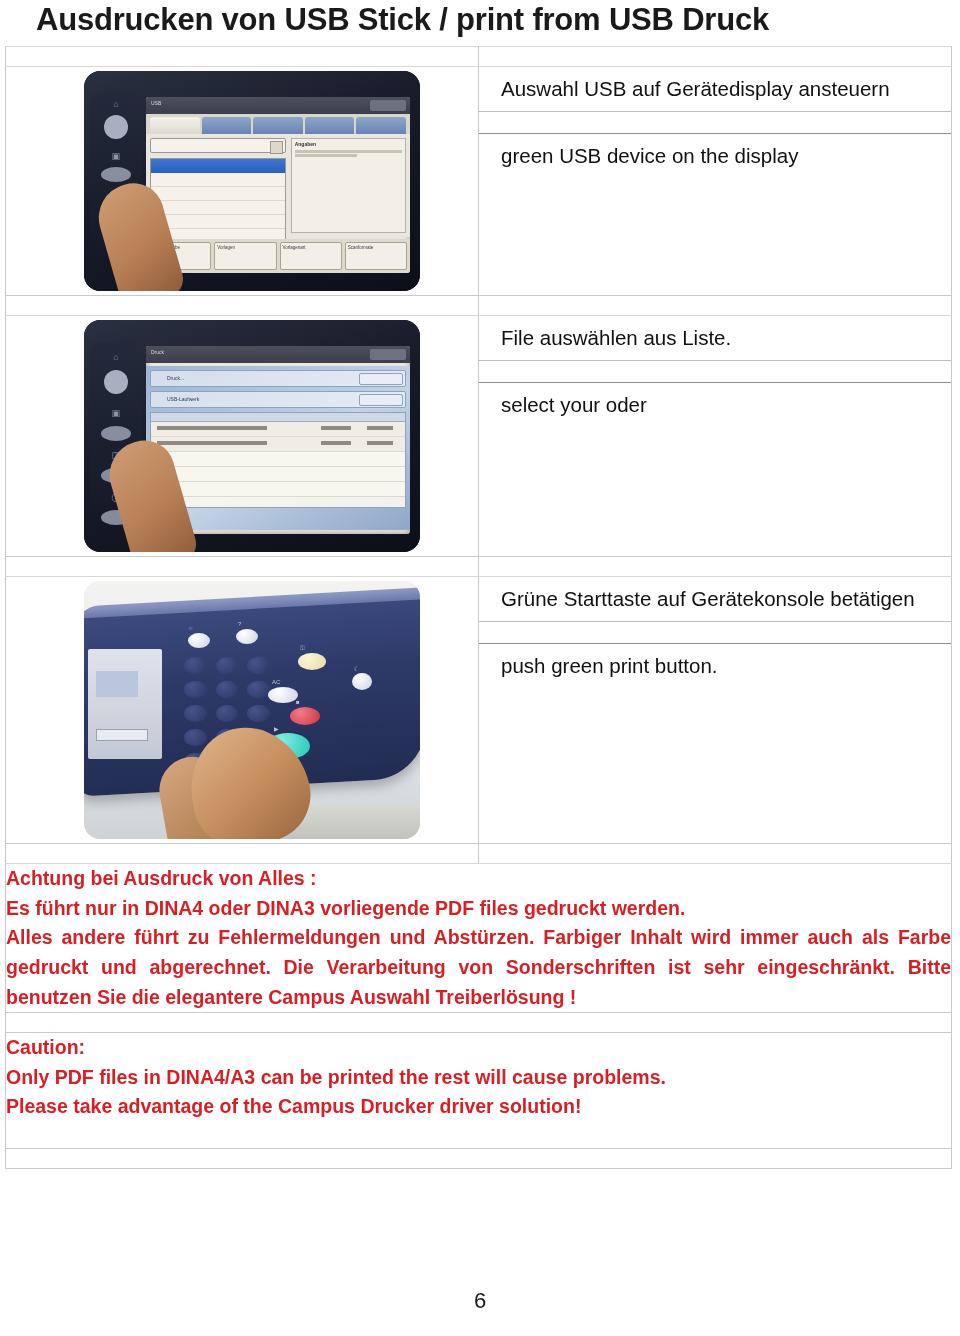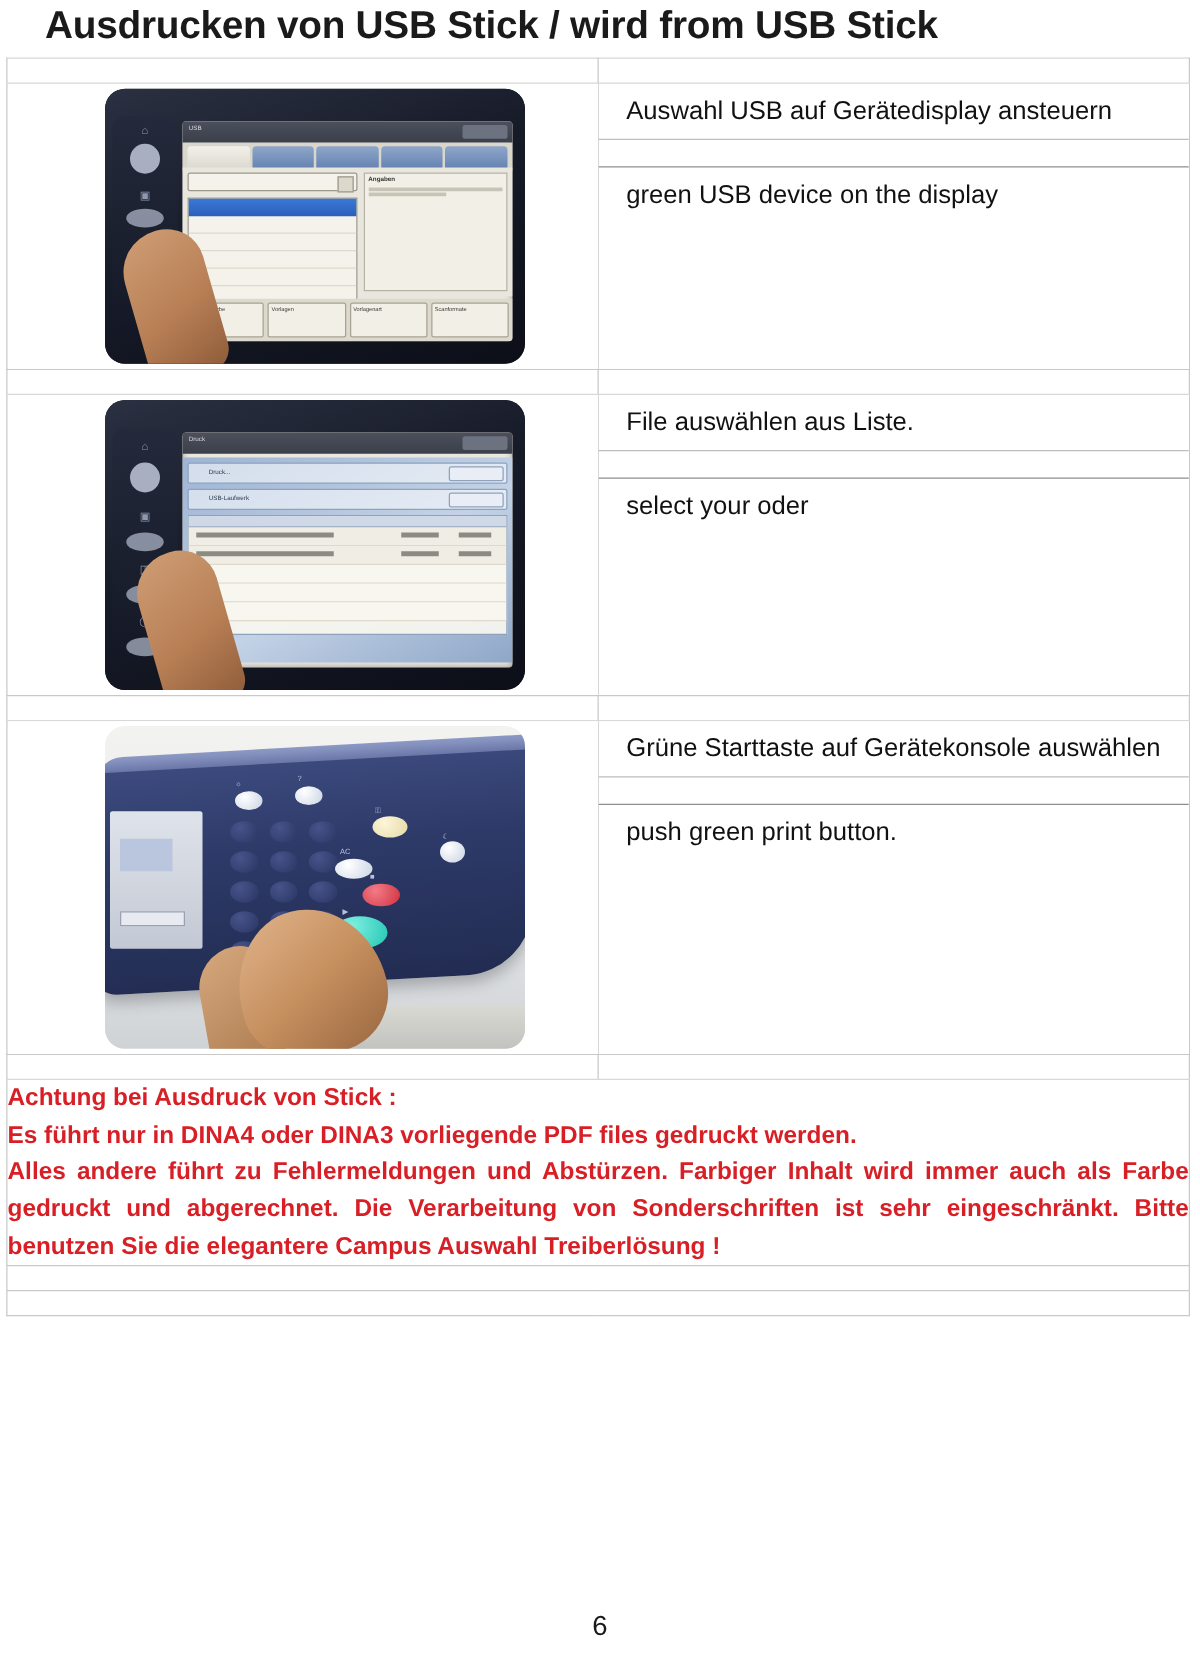--- a/index.html
+++ b/index.html
@@ -204,21 +204,21 @@
     position: absolute;
     left: 0; right: 0; top: 1288px;
     text-align: center;
     font-size: 22px;
     color: #1a1a1a;
   }
 </style>
 </head>
 <body>
 
-<div class="doc-title">Ausdrucken von USB Stick / wird  from USB Stick</div>
+<div class="doc-title">Ausdrucken von USB Stick / print  from USB Druck</div>
 
 <table class="doc-table">
 
   <tbody>
       <tr class="spacer-row">
     <td></td>
     <td></td>
   </tr>
 
   <tr>
@@ -408,43 +408,50 @@
           <div class="keylbl" style="left:212px; top:118px;">■</div>
           <div class="keylbl" style="left:190px; top:144px;">▶</div>
 
           <div class="carpet"></div>
           <div class="hand2"></div>
           <div class="hand"></div>
         </div>
       </div>
     </td>
     <td class="col-txt txt-cell">
-      <div class="sub de">Grüne Starttaste auf Gerätekonsole auswählen</div>
+      <div class="sub de">Grüne Starttaste auf Gerätekonsole betätigen</div>
       <div class="sub gap"></div>
       <div class="sub en">push green print button.</div>
     </td>
   </tr>
 
   <tr class="spacer-row">
     <td></td>
     <td></td>
   </tr>
 
   <tr>
     <td class="warn-cell" colspan="2">
-      <div class="warn-line nojust">Achtung bei Ausdruck von Stick :</div>
+      <div class="warn-line nojust">Achtung bei Ausdruck von Alles :</div>
       <div class="warn-line nojust">Es führt nur in DINA4 oder DINA3 vorliegende PDF files gedruckt werden.</div>
       <div class="warn-line">Alles andere führt zu Fehlermeldungen und Abstürzen.  Farbiger Inhalt wird immer auch als Farbe gedruckt und abgerechnet.  Die  Verarbeitung von Sonderschriften ist sehr eingeschränkt. Bitte benutzen Sie die elegantere Campus Auswahl Treiberlösung !</div>
     </td>
   </tr>
 
   <tr class="thin-row">
     <td colspan="2"></td>
   </tr>
 
+  <tr>
+    <td class="warn-cell" colspan="2" style="padding-bottom:26px;">
+      <div class="warn-line nojust">Caution:</div>
+      <div class="warn-line nojust">Only PDF files in DINA4/A3 can be printed the rest will cause problems.</div>
+      <div class="warn-line nojust">Please take advantage of the Campus Drucker driver solution!</div>
+    </td>
+  </tr>
 
   <tr class="thin-row">
     <td colspan="2"></td>
   </tr>
 
 </tbody>
   </table>
 
 <div class="page-num">6</div>
 

